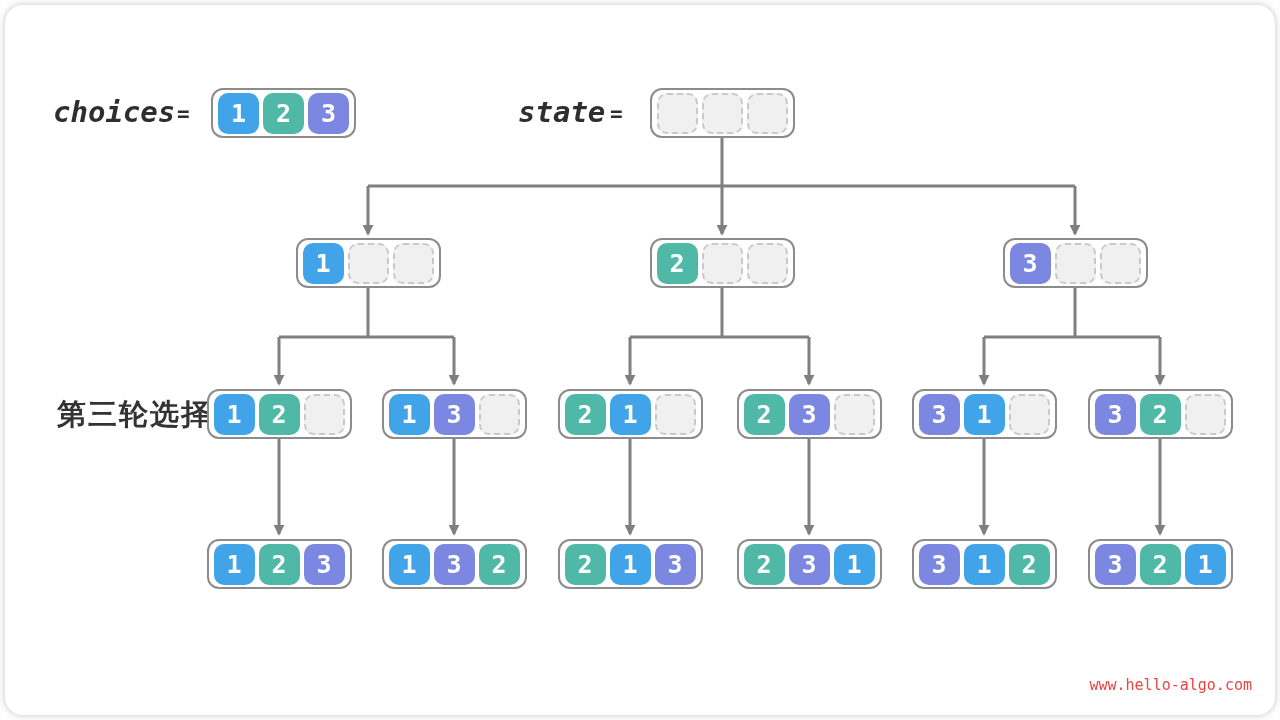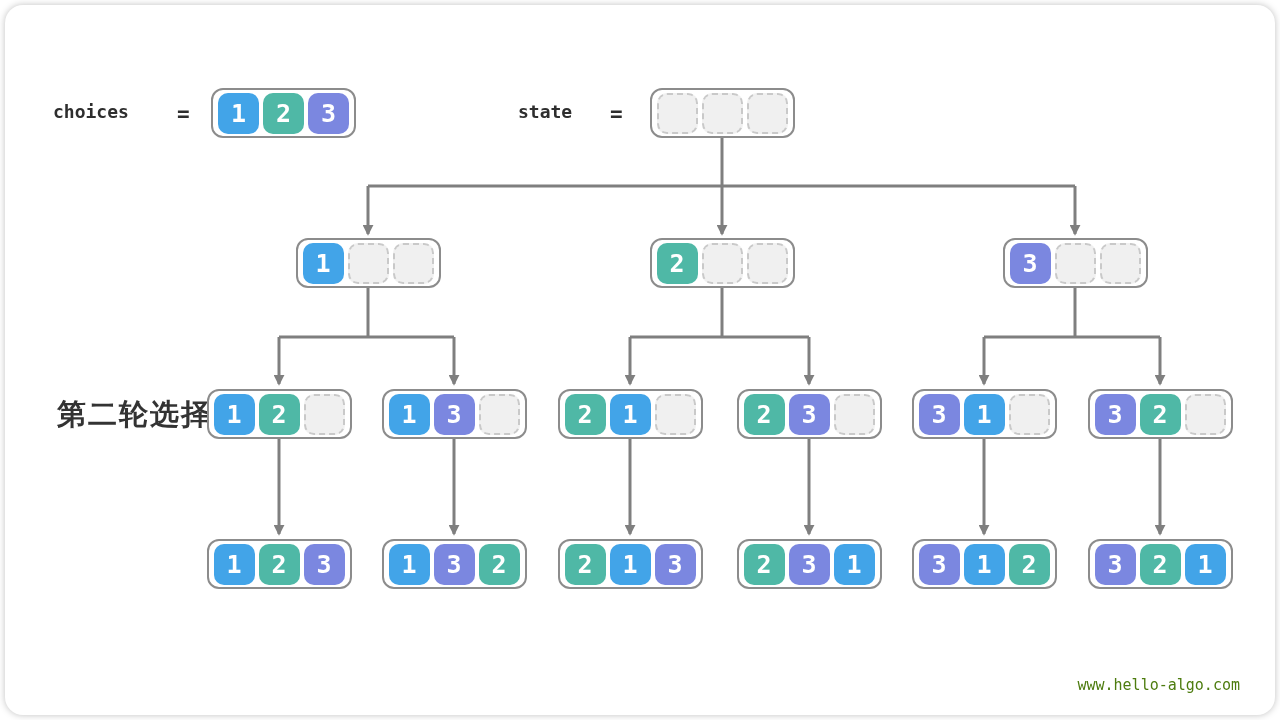--- a/index.html
+++ b/index.html
@@ -8,21 +8,21 @@
     font-family:"Liberation Sans",sans-serif;background:#ffffff;
   }
   #card{
     position:absolute;left:5px;top:5px;width:1270px;height:710px;
     background:#ffffff;border-radius:18px;
     box-shadow:0 0 7px rgba(0,0,0,0.25);
   }
   #arrows{position:absolute;left:0;top:0;}
   .code-label{
     position:absolute;font-family:"DejaVu Sans Mono",monospace;
-    font-weight:bold;font-size:18px;line-height:30px;color:#2e2e2e;white-space:nowrap;
+    font-weight:bold;font-size:29px;line-height:30px;color:#2e2e2e;white-space:nowrap;font-style:italic;
   }
   .code-eq{
     position:absolute;font-family:"DejaVu Sans Mono",monospace;
     font-weight:bold;font-size:21px;line-height:28px;color:#2e2e2e;
   }
   .row-label{
     position:absolute;left:57px;font-size:29px;line-height:30px;
     font-weight:600;color:#333333;letter-spacing:2px;white-space:nowrap;
   }
   .node{
@@ -30,22 +30,22 @@
     background:#ffffff;border:2px solid #8c8c8c;border-radius:12px;
     display:flex;align-items:center;justify-content:center;gap:4px;
   }
   .cell{
     width:41px;height:41px;box-sizing:border-box;border-radius:10px;
     display:flex;align-items:center;justify-content:center;
     font-family:"DejaVu Sans Mono",monospace;font-weight:bold;font-size:25px;color:#ffffff;
   }
   .cell.empty{background:#f0f0f0;border:2px dashed #c9c9c9;}
   #watermark{
-    position:absolute;right:40px;top:676px;
-    font-family:"DejaVu Sans Mono",monospace;font-size:15px;color:#4d7c0f;
+    position:absolute;right:28px;top:676px;
+    font-family:"DejaVu Sans Mono",monospace;font-size:15px;color:#ef4444;
   }
 </style>
 </head>
 <body>
 
 <div id="stage">
   <div id="card"></div>
 
   <svg id="arrows" width="1280" height="720">
     <defs>
@@ -89,21 +89,21 @@
     </div>
 
   <span class="code-label" style="left:518px;top:97px">state</span>
   <span class="code-eq" style="left:610px;top:100px">=</span>
   <div class="node" id="state-node" style="left:650px;top:88px">
       <div class="cell empty"></div>
       <div class="cell empty"></div>
       <div class="cell empty"></div>
     </div>
 
-  <span class="row-label" style="top:399px">第二轮选择</span>
+  <span class="row-label" style="top:399px">第三轮选择</span>
 
   <div id="nodes-layer">
       <div class="node" style="left: 295.5px; top: 238px;">
         <div class="cell" style="background: rgb(66, 164, 232);">1</div>
         <div class="cell empty"></div>
         <div class="cell empty"></div>
       </div>
       <div class="node" style="left: 649.5px; top: 238px;">
         <div class="cell" style="background: rgb(79, 184, 166);">2</div>
         <div class="cell empty"></div>

